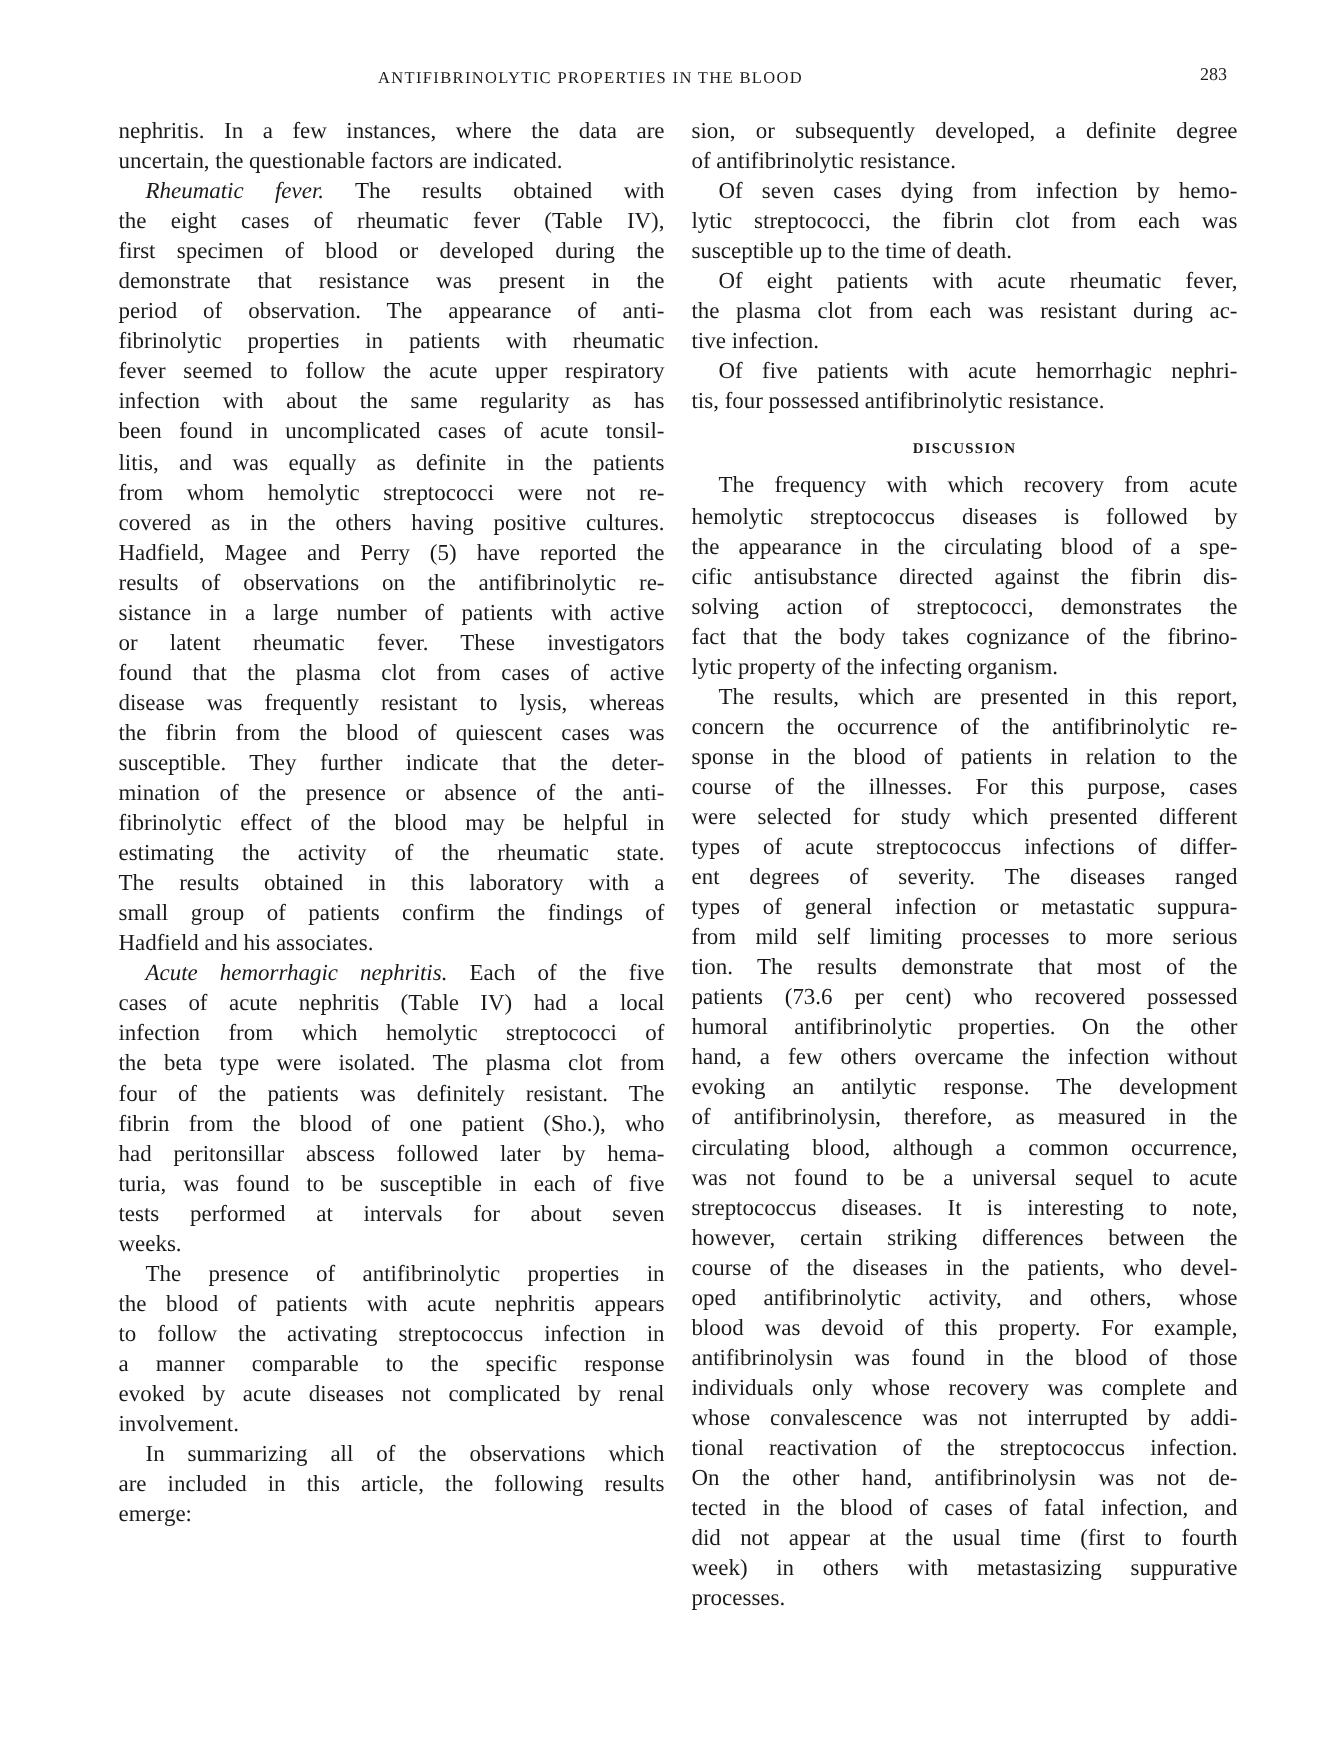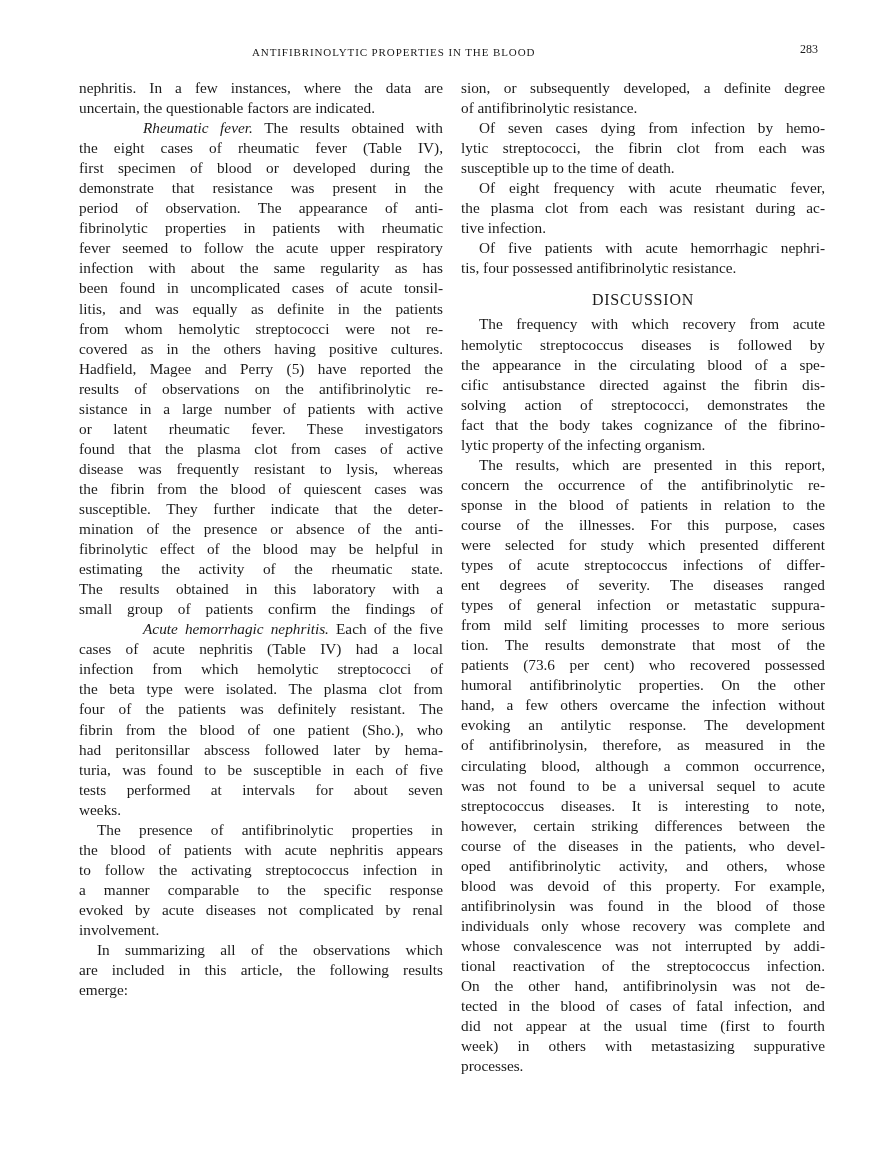--- a/index.html
+++ b/index.html
@@ -10,22 +10,22 @@
                      font-weight: normal; text-transform: uppercase; }
     .page-number { position: absolute; left: 800px; top: -4px; font-size: 12px; }
     .column { position: absolute; top: 78px; width: 364px; }
     .col-left { left: 79px; }
     .col-right { left: 461px; width: 364px; }
     .line { display: block; height: 20.05px; line-height: 20.05px; font-size: 15.3px;
             text-align: justify; text-align-last: justify; white-space: nowrap; overflow: visible; }
     .line.last { text-align-last: left; }
     .line.indent { padding-left: 18px; }
     .line.center { text-align: center; text-align-last: center; }
-    .heading { font-size: 16px; letter-spacing: 0.8px; text-transform: uppercase; margin: 4px 0 4px 0; height: 20px; line-height: 20px; }
-    .it { font-style: italic; margin-left: 46px; }
+    .heading { font-size: 10px; letter-spacing: 0.8px; text-transform: uppercase; margin: 4px 0 4px 0; height: 20px; line-height: 20px; font-weight: bold; }
+    .it { font-style: italic; }
     .spacer { height: 8px; }
   </style>
 </head>
 <body>
 
 <div class="running-head">
   <span class="running-title">ANTIFIBRINOLYTIC PROPERTIES IN THE BLOOD</span>
   <span class="page-number">283</span>
 </div>
 
@@ -58,20 +58,21 @@
         <span class="line">or latent rheumatic fever.  These investigators</span>
         <span class="line">found that the plasma clot from cases of active</span>
         <span class="line">disease was frequently resistant to lysis, whereas</span>
         <span class="line">the fibrin from the blood of quiescent cases was</span>
         <span class="line">susceptible.  They further indicate that the deter-</span>
         <span class="line">mination of the presence or absence of the anti-</span>
         <span class="line">fibrinolytic effect of the blood may be helpful in</span>
         <span class="line">estimating the activity of the rheumatic state.</span>
         <span class="line">The results obtained in this laboratory with a</span>
         <span class="line">small group of patients confirm the findings of</span>
+        <span class="line last">Hadfield and his associates.</span>
       </div>
   </div>
 
   <div>
     <span class="line indent">
       <span class="it">Acute hemorrhagic nephritis.</span>
       <span>Each of the five</span>
     </span>
     <div>
         <span class="line">cases of acute nephritis (Table IV) had a local</span>
@@ -105,21 +106,21 @@
   <div>
       <span class="line">sion, or subsequently developed, a definite degree</span>
       <span class="line last">of antifibrinolytic resistance.</span>
     </div>
   <div>
       <span class="line indent">Of seven cases dying from infection by hemo-</span>
       <span class="line">lytic streptococci, the fibrin clot from each was</span>
       <span class="line last">susceptible up to the time of death.</span>
     </div>
   <div>
-      <span class="line indent">Of eight frequency with acute rheumatic fever,</span>
+      <span class="line indent">Of eight patients with acute rheumatic fever,</span>
       <span class="line">the plasma clot from each was resistant during ac-</span>
       <span class="line last">tive infection.</span>
     </div>
   <div>
       <span class="line indent">Of five patients with acute hemorrhagic nephri-</span>
       <span class="line last">tis, four possessed antifibrinolytic resistance.</span>
     </div>
   <div class="spacer"></div>
   <span class="line center heading">DISCUSSION</span>
   <div>

